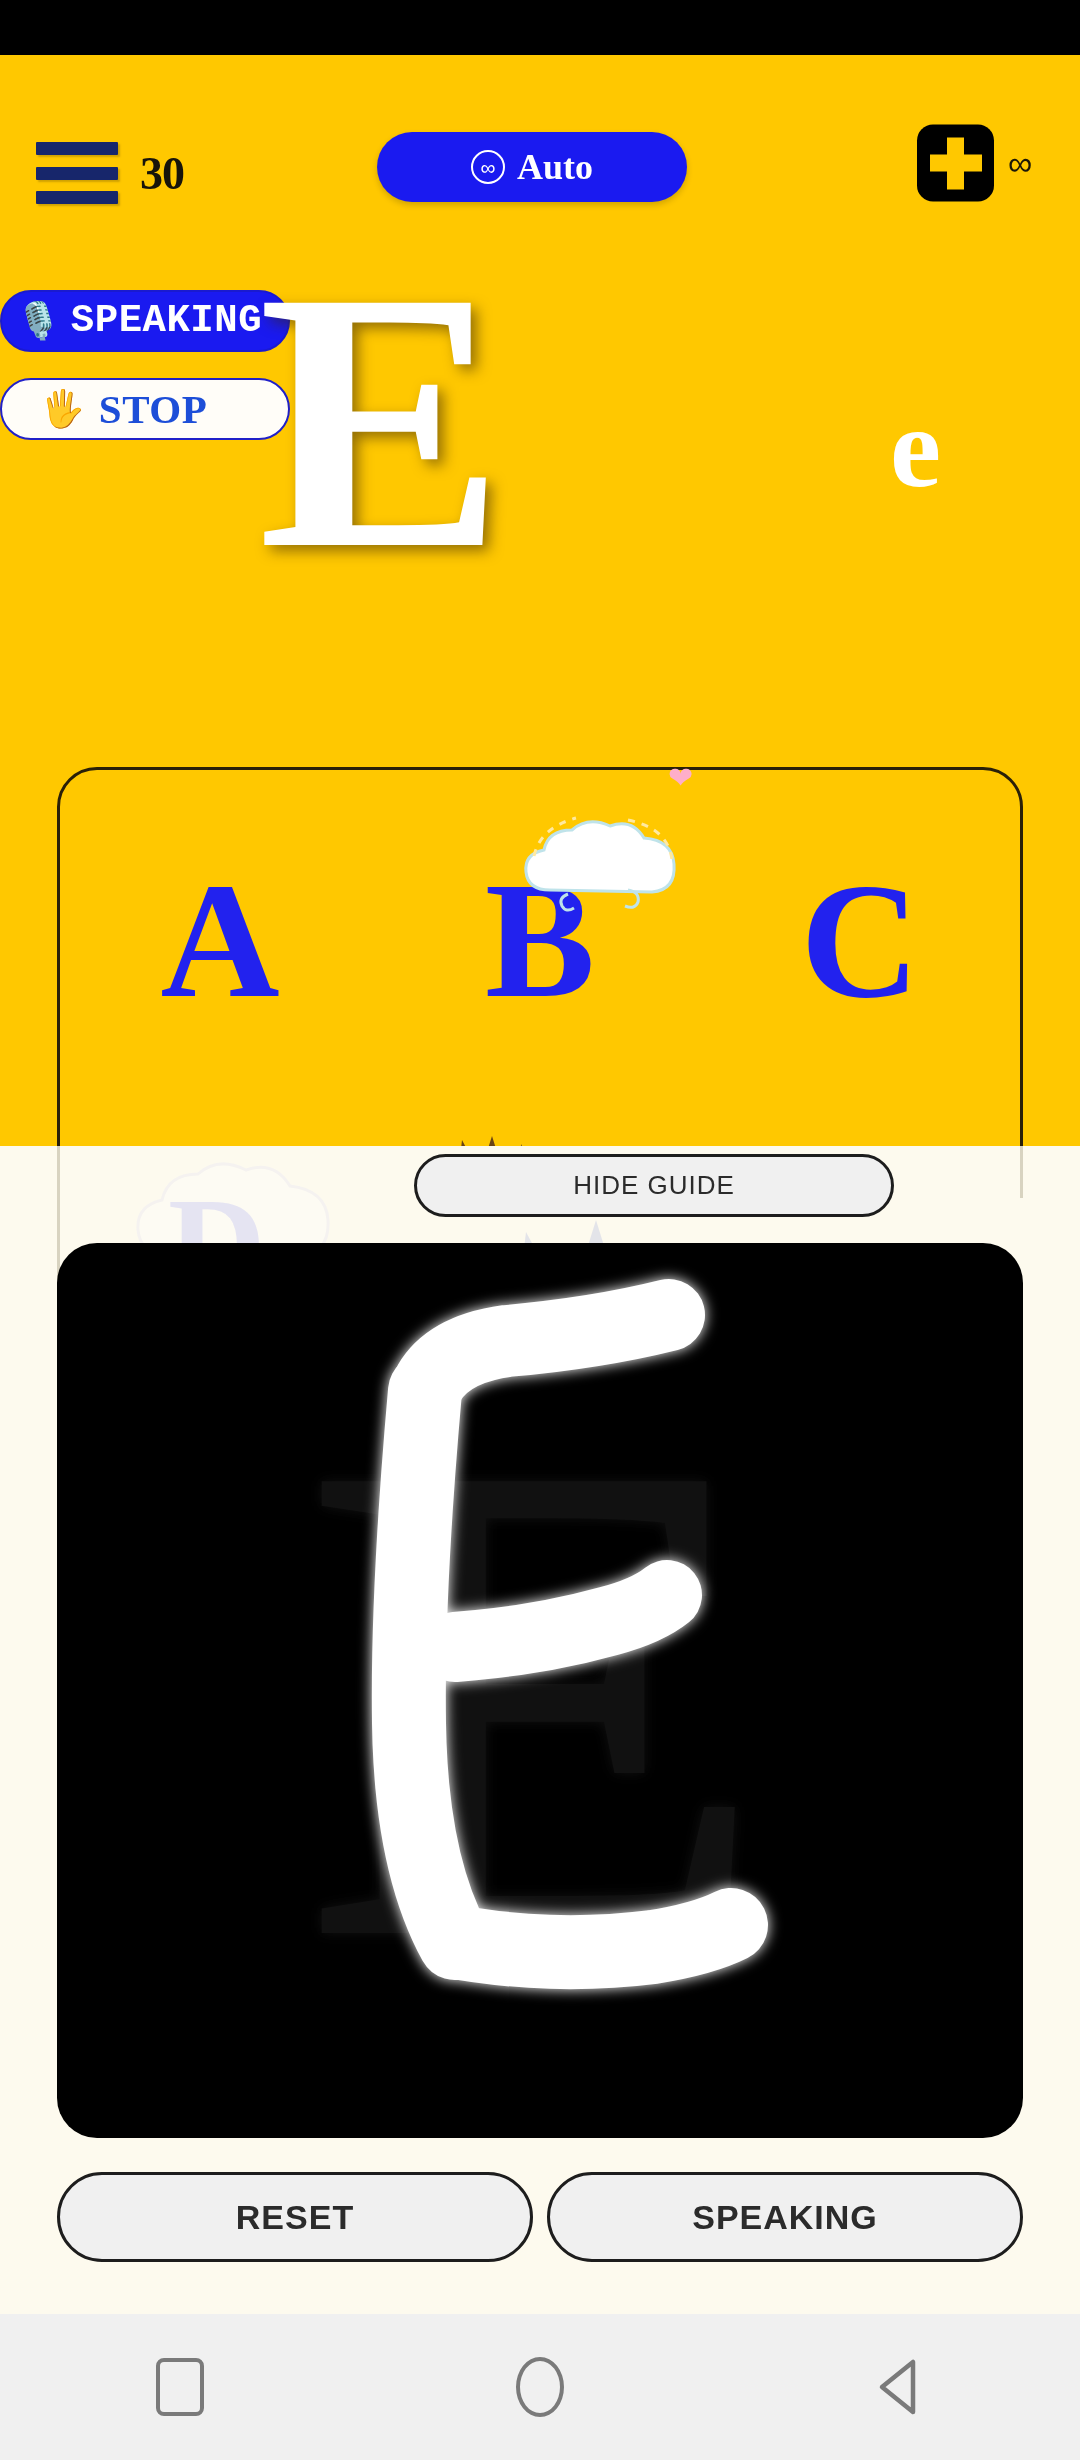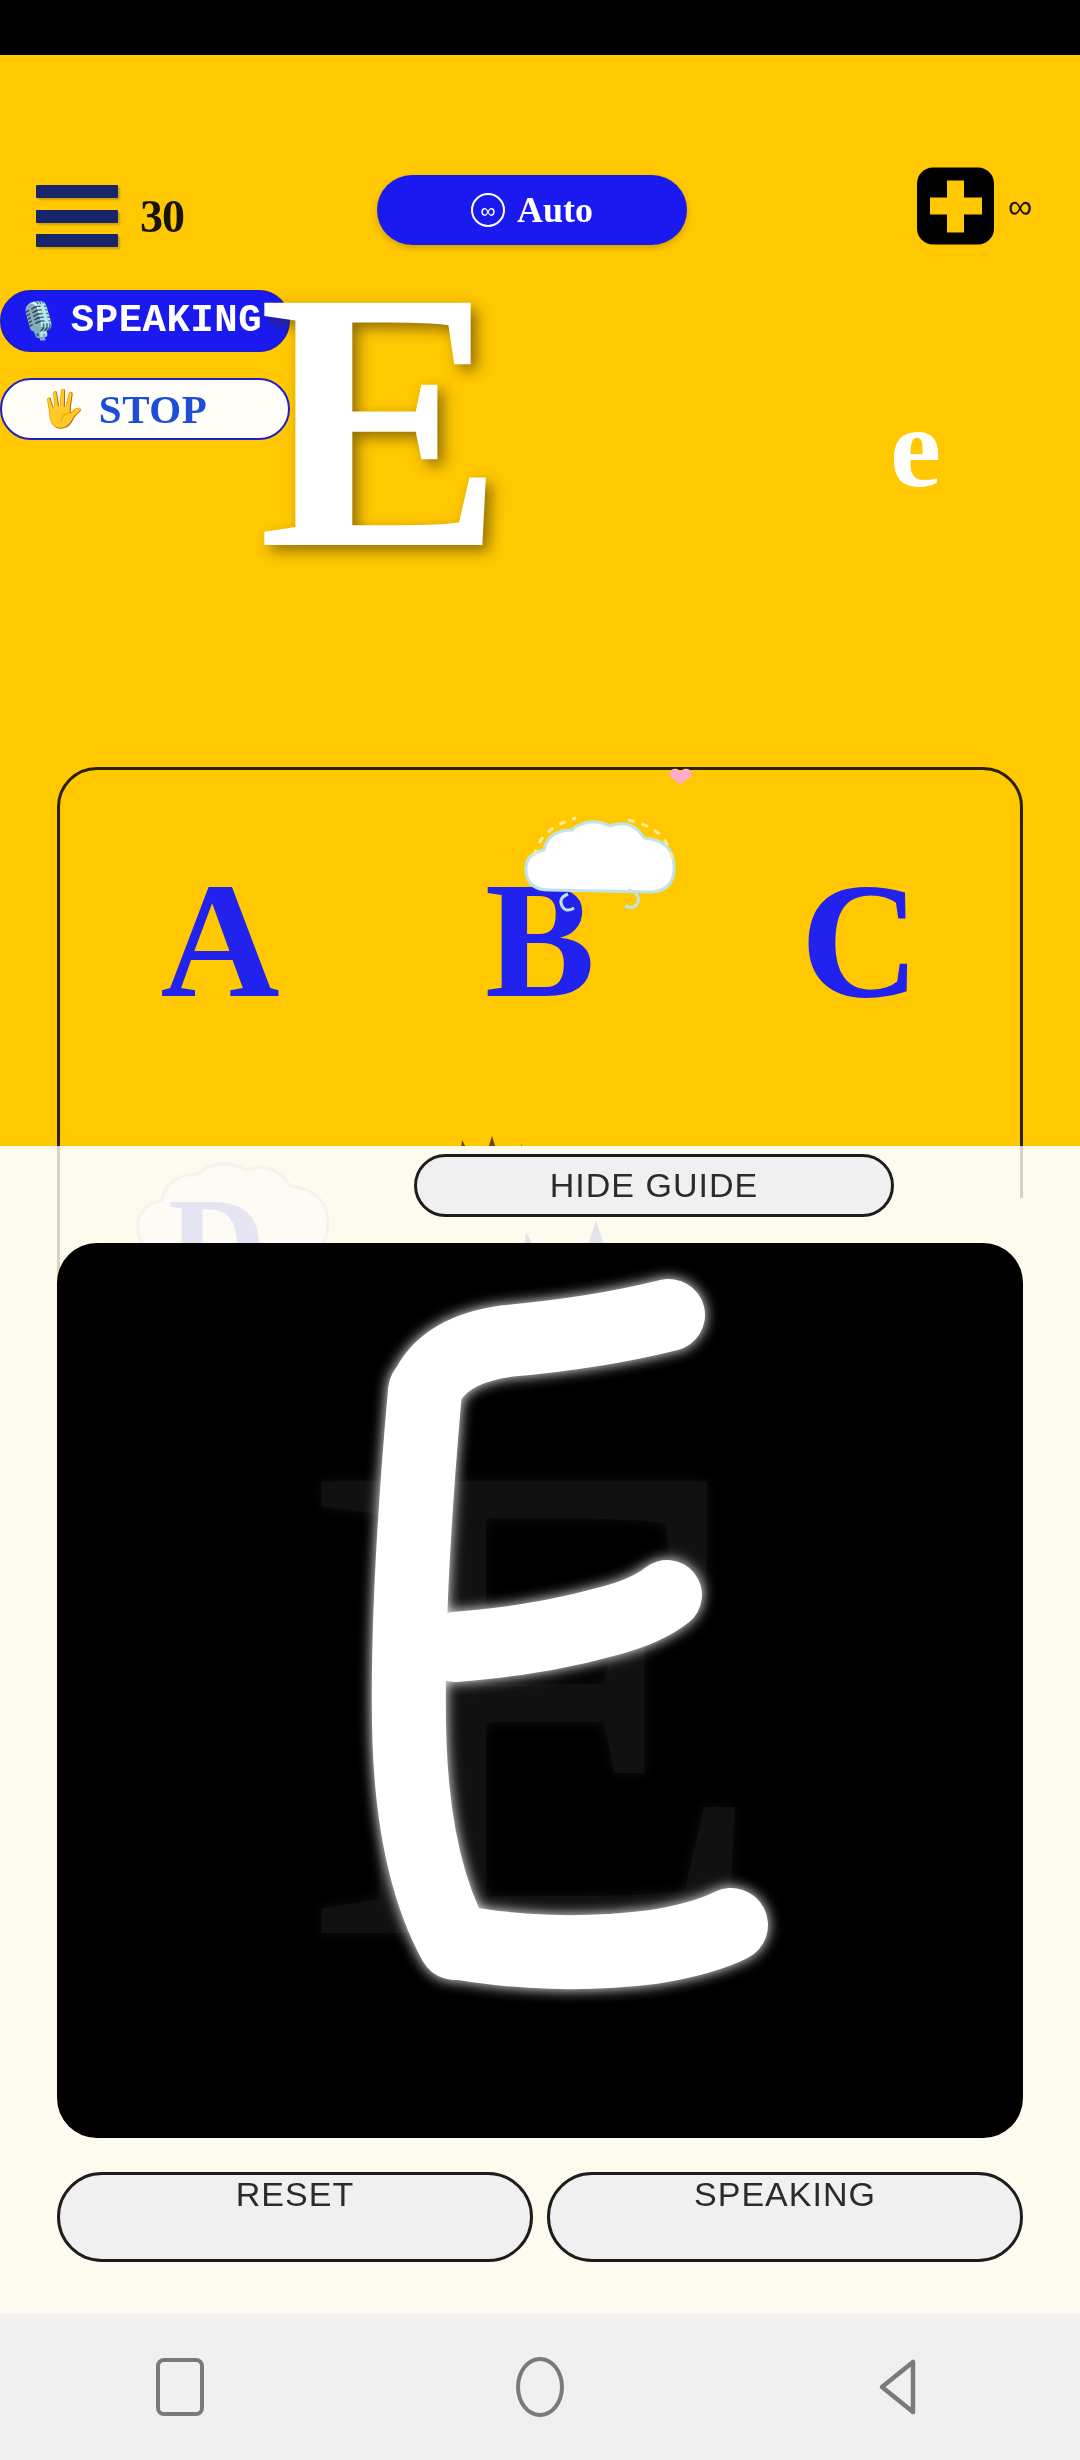--- a/index.html
+++ b/index.html
@@ -17,21 +17,21 @@
   }
 
   
   #yellow-panel {
     position:absolute; left:0; top:55px; width:1080px; height:1091px;
     background:#FFC800; overflow:hidden;
   }
 
   
   #top-bar {
-    position:absolute; left:0; top:0; width:875px; height:140px;margin-top:43px;
+    position:absolute; left:0; top:0; width:875px; height:140px;
   }
   #hamburger-btn {
     position:absolute; left:36px; top:118px; width:82px; height:62px;
     transform:translateY(-50%);
     display:flex; flex-direction:column; justify-content:space-between;
   }
   #hamburger-btn .bar {
     width:82px; height:13px; background:#17266B; border-radius:1px;
     box-shadow:2px 2px 2px rgba(120,90,0,.35);
   }
@@ -165,38 +165,38 @@
     background:#D8D3C0;
   }
 
   
   #hide-guide-btn {
     position:absolute; left:414px; top:1154px; width:480px; height:63px;
     background:#F0F0F0; border:3px solid #1D1D1D; border-radius:34px;
     display:flex; align-items:center; justify-content:center;
   }
   #hide-guide-btn .lbl {
-    font-size:34px; color:#2B2B2B; letter-spacing:1px;
+    font-size:26px; color:#2B2B2B; letter-spacing:1px;
   }
 
   
   #drawing-canvas {
     position:absolute; left:57px; top:1243px; width:966px; height:895px;
     background:#000; border-radius:40px; overflow:hidden;
   }
   #drawing-canvas svg { display:block; width:100%; height:100%; }
 
   
   #action-row {
     position:absolute; left:57px; top:2172px; width:966px; height:90px;
     display:flex; gap:14px;
   }
   #action-row .action-btn {
     flex:1; background:#F0F0F0; border:3px solid #1D1D1D;
-    border-radius:46px; display:flex; align-items:flex-start; justify-content:center;
+    border-radius:46px; display:flex; align-items:center; justify-content:center;font-weight:bold;
   }
   #action-row .action-btn .lbl {
     font-size:34px; color:#2B2B2B; letter-spacing:1px;
   }
 
   
   #nav-bar {
     position:absolute; left:0; top:2314px; width:1080px; height:146px;
     background:#F0F0F0;
     display:flex; align-items:center; justify-content:space-around;

